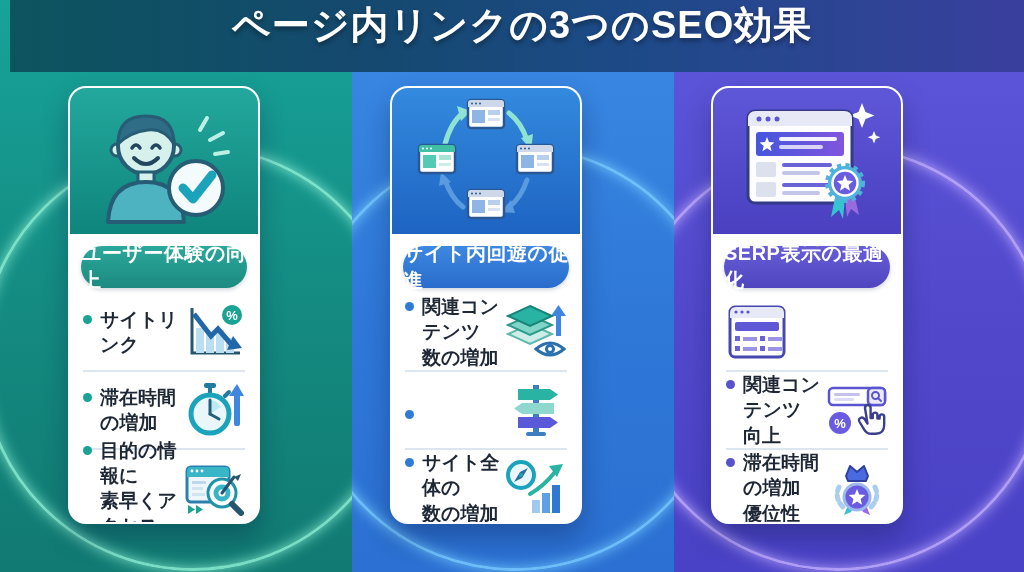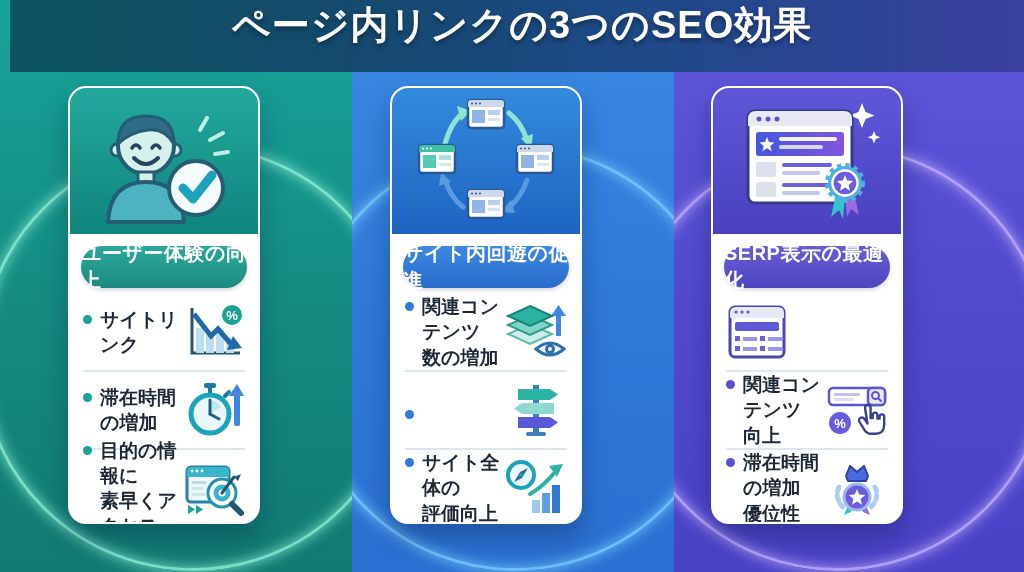--- a/index.html
+++ b/index.html
@@ -256,21 +256,21 @@
             <polygon points="12,7 44,7 52,12.5 44,18 12,18" fill="#28b3a3"></polygon>
             <polygon points="48,21 16,21 8,26.5 16,32 48,32" fill="#8fd8d0"></polygon>
             <polygon points="12,35 44,35 52,40.5 44,46 12,46" fill="#5a5ad8"></polygon>
           </svg>
         </span>
       </div>
       <div class="row">
         <div class="text-wrap">
           <span class="bullet"></span>
           <span class="row-text">サイト全体の
-評価向上</span>
+数の増加</span>
         </div>
         <span class="row-icon">
           <svg width="60" height="56" viewBox="0 0 60 56">
             <circle cx="15" cy="15" r="13" fill="#eaf7fa" stroke="#1ba3bc" stroke-width="4"></circle>
             <polygon points="8,22 14,12 22,8 16,18" fill="#2a6f9e"></polygon>
             <circle cx="15" cy="15" r="2" fill="#1ba3bc"></circle>
             <rect x="26" y="40" width="8" height="13" fill="#9fc9ef"></rect>
             <rect x="36" y="33" width="8" height="20" fill="#5fa0e4"></rect>
             <rect x="46" y="25" width="8" height="28" fill="#2f7ad0"></rect>
             <path d="M24 34 Q38 26 49 12" stroke="#28b3a3" stroke-width="4" fill="none" stroke-linecap="round"></path>

